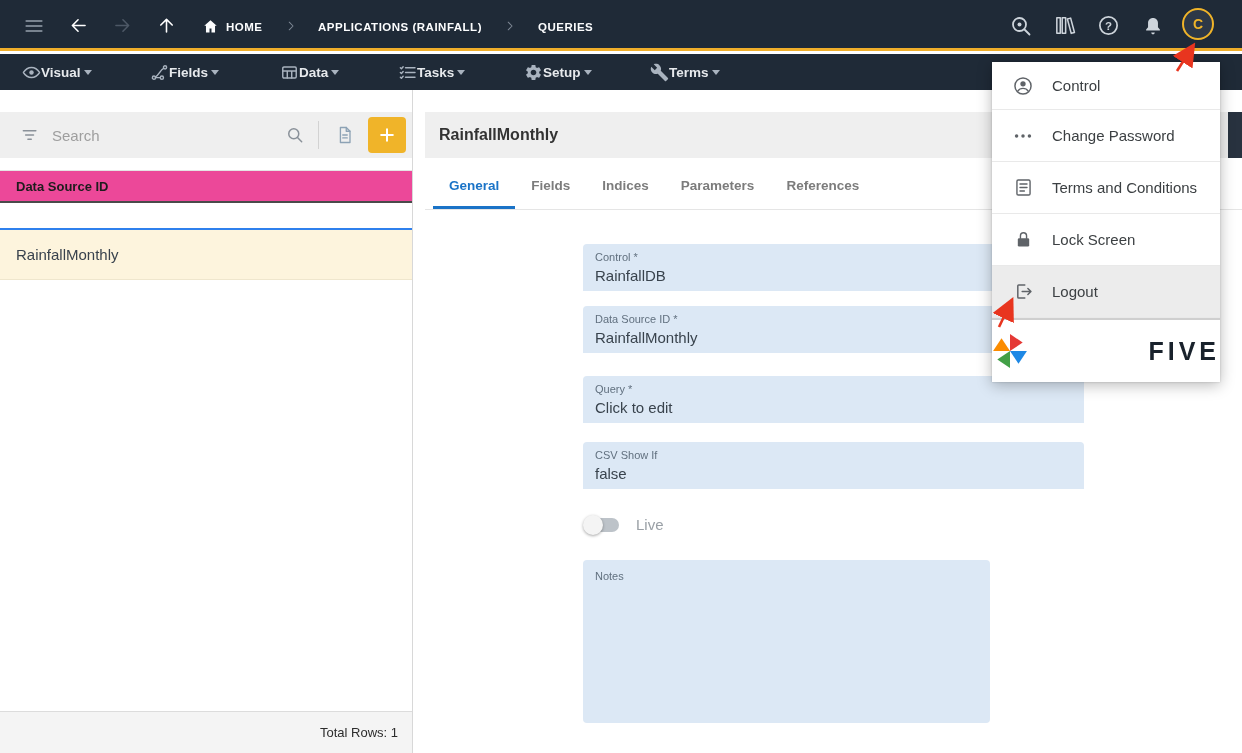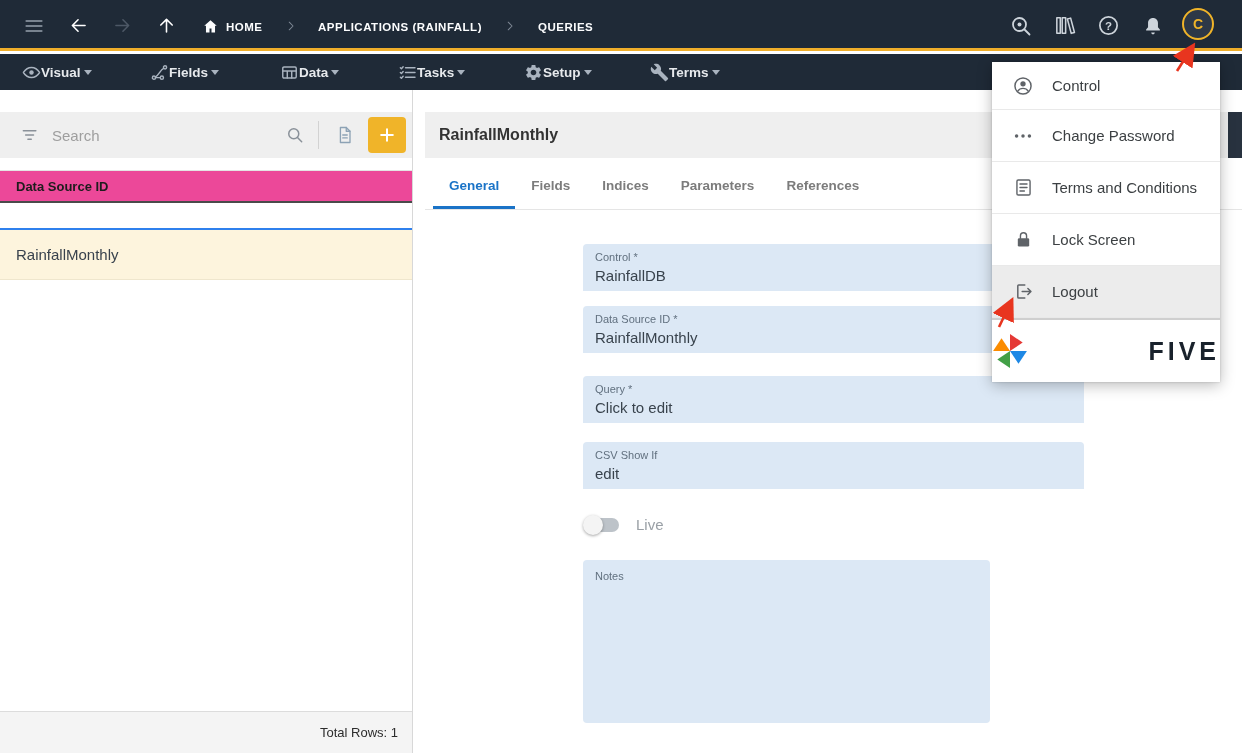--- a/index.html
+++ b/index.html
@@ -295,21 +295,21 @@
   <div class="field f2">
     <span class="flabel">Data Source ID *</span>
     <span class="fvalue">RainfallMonthly</span>
   </div>
   <div class="field f3">
     <span class="flabel">Query *</span>
     <span class="fvalue">Click to edit</span>
   </div>
   <div class="field f4">
     <span class="flabel">CSV Show If</span>
-    <span class="fvalue">edit</span>
+    <span class="fvalue">false</span>
   </div>
 
   <div class="toggle">
       <span class="knob"></span>
     </div>
   <span class="toggle-label">Live</span>
 
   <div class="notes">
     <span class="flabel">Notes</span>
   </div>

